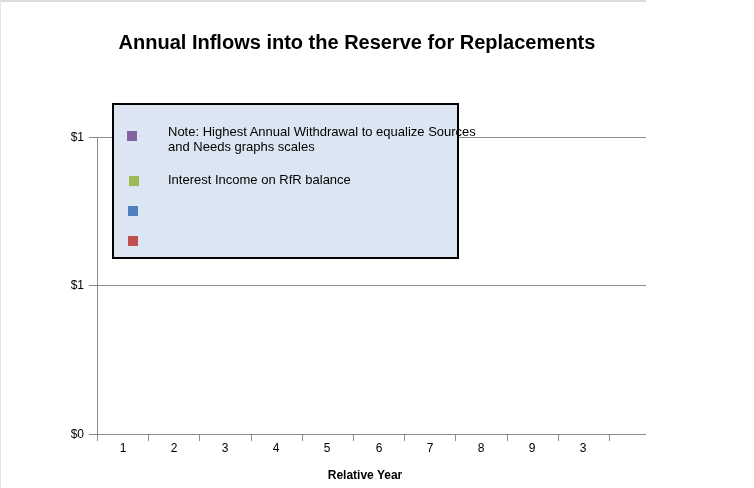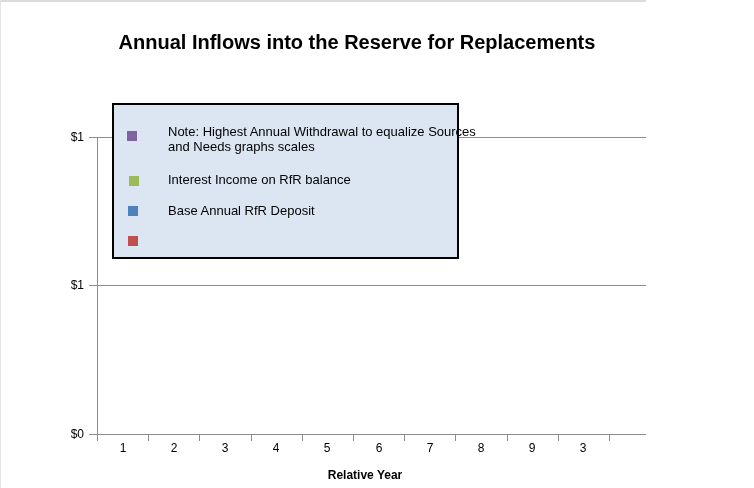--- a/index.html
+++ b/index.html
@@ -88,17 +88,16 @@
   <div class="x-axis-title">Relative Year</div>
 
   <div class="legend">
     <span class="legend-marker lg-m1" style="background-color: rgb(128, 100, 162);"></span>
     <div class="legend-label lg-t1">Note: Highest Annual Withdrawal to equalize Sources and Needs graphs scales</div>
 
     <span class="legend-marker lg-m2" style="background-color: rgb(155, 187, 89);"></span>
     <div class="legend-label lg-t2">Interest Income on RfR balance</div>
 
     <span class="legend-marker lg-m3" style="background-color: rgb(79, 129, 189);"></span>
-    <div class="legend-label lg-t3">Base Annual RfR Deposit</div>
 
     <span class="legend-marker lg-m4" style="background-color: rgb(192, 80, 77);"></span>
   </div>
 </div>
 
 </body></html>

